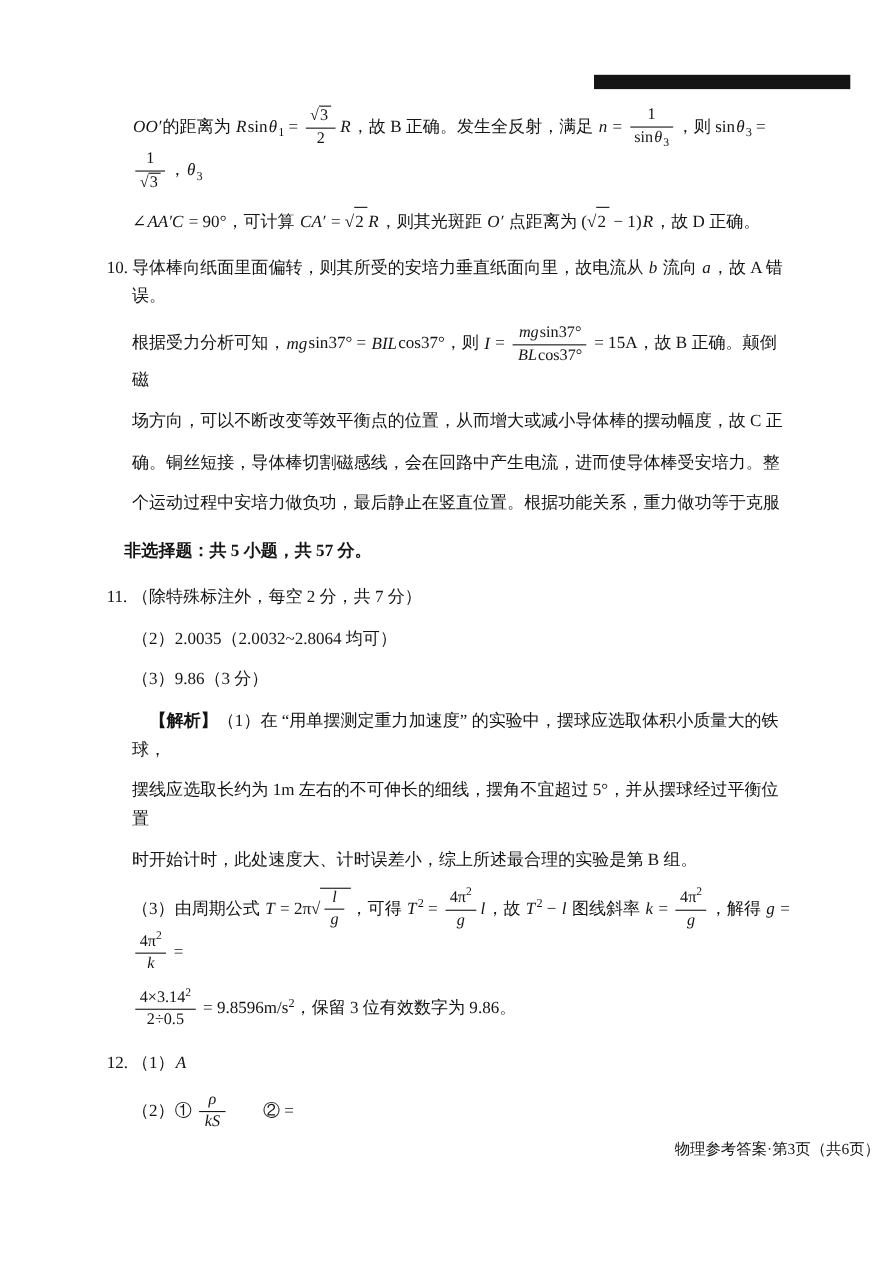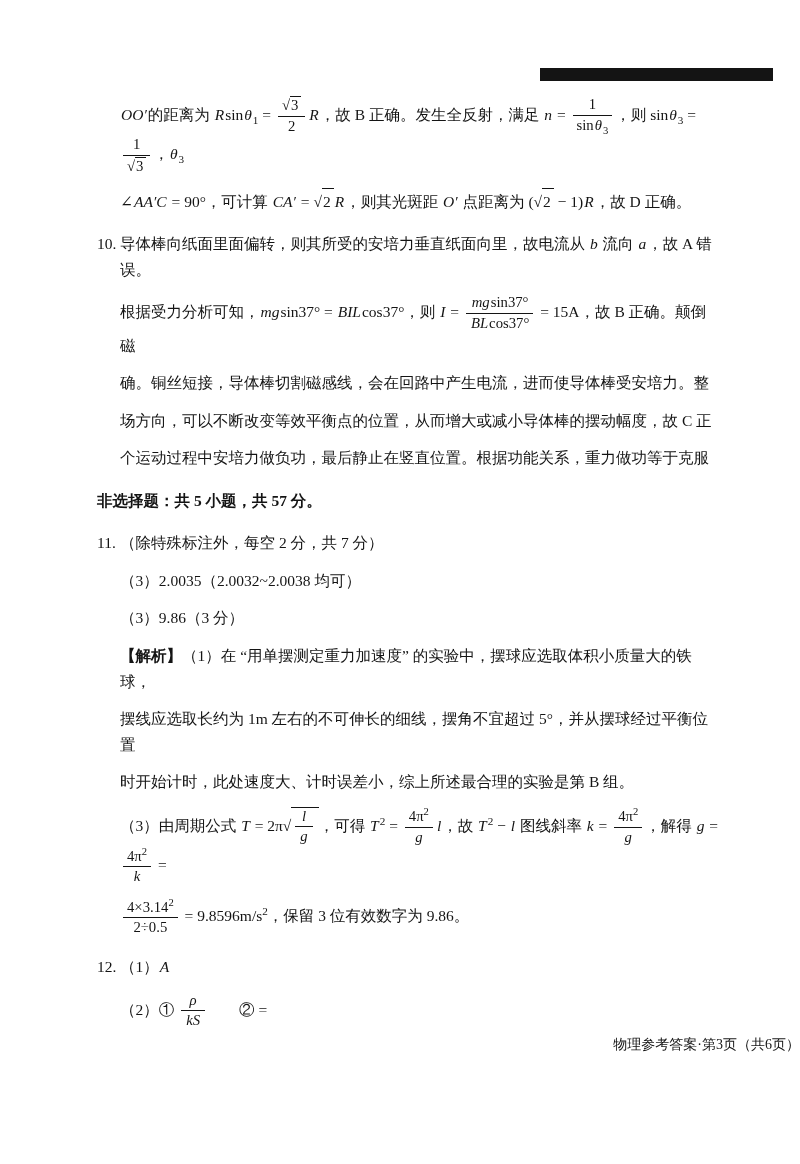--- a/index.html
+++ b/index.html
@@ -8,21 +8,21 @@
     font-family:"Liberation Serif","DejaVu Serif",serif;color:#141414;
     overflow:hidden;
   }
   .scan-bar{position:absolute;left:540px;top:68px;width:233px;height:13px;background:#141414;}
   .content{position:absolute;left:97px;top:90px;width:622px;font-size:15.5px;}
   .block{position:relative;padding-left:23px;margin-bottom:5px;}
   .block.flush{padding-left:0;}
   .block.bold{font-weight:bold;}
   .marker{position:absolute;left:0;top:6px;line-height:1.65;}
   .line{padding:6px 0;line-height:1.65;}
-  .bold{font-weight:bold;}
+  .bold{font-weight:bold;margin-left:16px;}
   .var{font-style:italic;padding:0 1px;}
   sup,sub{font-size:0.72em;line-height:1;}
   .frac{display:inline-block;vertical-align:middle;text-align:center;line-height:1.2;margin:0 3px;font-size:0.95em;}
   .frac .fn{display:block;border-bottom:1px solid #141414;padding:0 4px 1px;}
   .frac .fd{display:block;padding:1px 4px 0;}
   .sqrt .rsym{display:inline-block;}
   .sqrt .rbody{display:inline-block;border-top:1px solid #141414;padding:0 3px 0 1px;}
   .footer{position:absolute;top:1036px;left:0;width:100%;text-align:right;font-size:14px;}
 </style>
 </head>
@@ -32,31 +32,31 @@
 
 <div class="content">
     <div class="block">
       <div class="line"><span class="var">OO′</span>的距离为 <span class="var">R</span>sin<span class="var">θ</span><sub>1</sub> = <span class="frac"><span class="fn"><span class="sqrt"><span class="rsym">√</span><span class="rbody">3</span></span></span><span class="fd">2</span></span><span class="var">R</span>，故 B 正确。发生全反射，满足 <span class="var">n</span> = <span class="frac"><span class="fn">1</span><span class="fd">sin<span class="var">θ</span><sub>3</sub></span></span>，则 sin<span class="var">θ</span><sub>3</sub> = <span class="frac"><span class="fn">1</span><span class="fd"><span class="sqrt"><span class="rsym">√</span><span class="rbody">3</span></span></span></span>，<span class="var">θ</span><sub>3</sub></div>
       <div class="line">∠<span class="var">AA′C</span> = 90°，可计算 <span class="var">CA′</span> = <span class="sqrt"><span class="rsym">√</span><span class="rbody">2</span></span><span class="var">R</span>，则其光斑距 <span class="var">O′</span> 点距离为 (<span class="sqrt"><span class="rsym">√</span><span class="rbody">2</span></span> − 1)<span class="var">R</span>，故 D 正确。</div>
     </div>
     <div class="block">
       <span class="marker">10.</span>
       <div class="line">导体棒向纸面里面偏转，则其所受的安培力垂直纸面向里，故电流从 <span class="var">b</span> 流向 <span class="var">a</span>，故 A 错误。</div>
       <div class="line">根据受力分析可知，<span class="var">mg</span>sin37° = <span class="var">BIL</span>cos37°，则 <span class="var">I</span> = <span class="frac"><span class="fn"><span class="var">mg</span>sin37°</span><span class="fd"><span class="var">BL</span>cos37°</span></span> = 15A，故 B 正确。颠倒磁</div>
+      <div class="line">场方向，可以不断改变等效平衡点的位置，从而增大或减小导体棒的摆动幅度，故 C 正</div>
       <div class="line">确。铜丝短接，导体棒切割磁感线，会在回路中产生电流，进而使导体棒受安培力。整</div>
-      <div class="line">场方向，可以不断改变等效平衡点的位置，从而增大或减小导体棒的摆动幅度，故 C 正</div>
       <div class="line">个运动过程中安培力做负功，最后静止在竖直位置。根据功能关系，重力做功等于克服</div>
     </div>
     <div class="block flush bold">
       <div class="line">非选择题：共 5 小题，共 57 分。</div>
     </div>
     <div class="block">
       <span class="marker">11.</span>
       <div class="line">（除特殊标注外，每空 2 分，共 7 分）</div>
-      <div class="line">（3）2.0035（2.0032~2.0038 均可）</div>
+      <div class="line">（2）2.0035（2.0032~2.8064 均可）</div>
       <div class="line">（3）9.86（3 分）</div>
       <div class="line"><span class="bold">【解析】</span>（1）在 “用单摆测定重力加速度” 的实验中，摆球应选取体积小质量大的铁球，</div>
       <div class="line">摆线应选取长约为 1m 左右的不可伸长的细线，摆角不宜超过 5°，并从摆球经过平衡位置</div>
       <div class="line">时开始计时，此处速度大、计时误差小，综上所述最合理的实验是第 B 组。</div>
       <div class="line">（3）由周期公式 <span class="var">T</span> = 2π<span class="sqrt"><span class="rsym">√</span><span class="rbody"><span class="frac"><span class="fn"><span class="var">l</span></span><span class="fd"><span class="var">g</span></span></span></span></span>，可得 <span class="var">T</span><sup>2</sup> = <span class="frac"><span class="fn">4π<sup>2</sup></span><span class="fd"><span class="var">g</span></span></span><span class="var">l</span>，故 <span class="var">T</span><sup>2</sup> − <span class="var">l</span> 图线斜率 <span class="var">k</span> = <span class="frac"><span class="fn">4π<sup>2</sup></span><span class="fd"><span class="var">g</span></span></span>，解得 <span class="var">g</span> = <span class="frac"><span class="fn">4π<sup>2</sup></span><span class="fd"><span class="var">k</span></span></span> =</div>
       <div class="line"><span class="frac"><span class="fn">4×3.14<sup>2</sup></span><span class="fd">2÷0.5</span></span> = 9.8596m/s<sup>2</sup>，保留 3 位有效数字为 9.86。</div>
     </div>
     <div class="block">
       <span class="marker">12.</span>
       <div class="line">（1）<span class="var">A</span></div>

